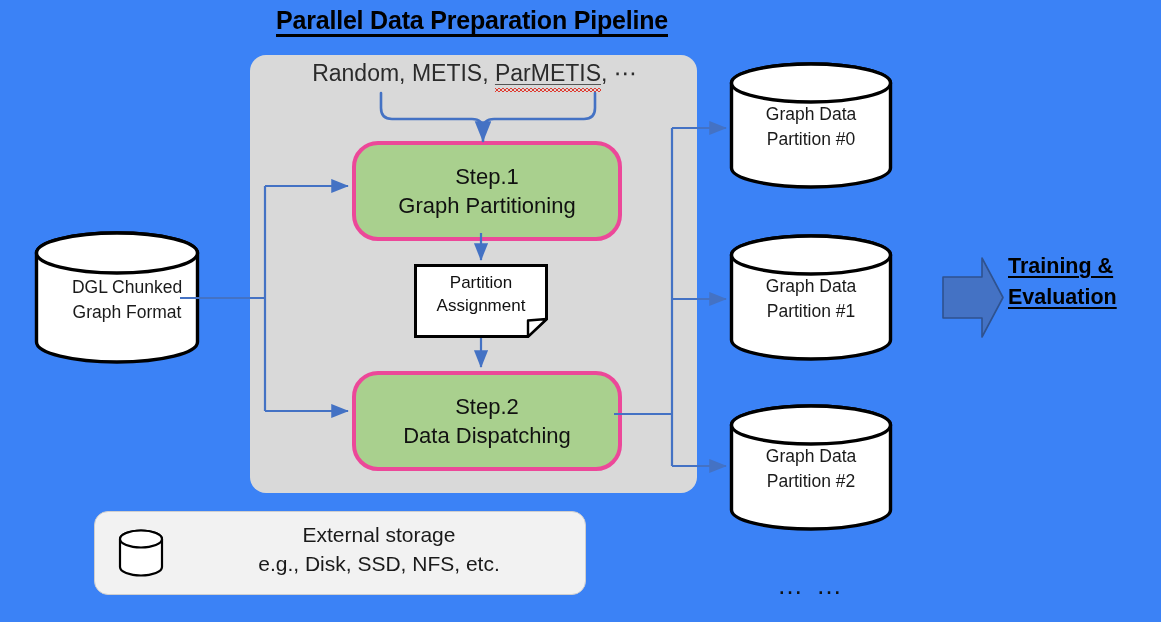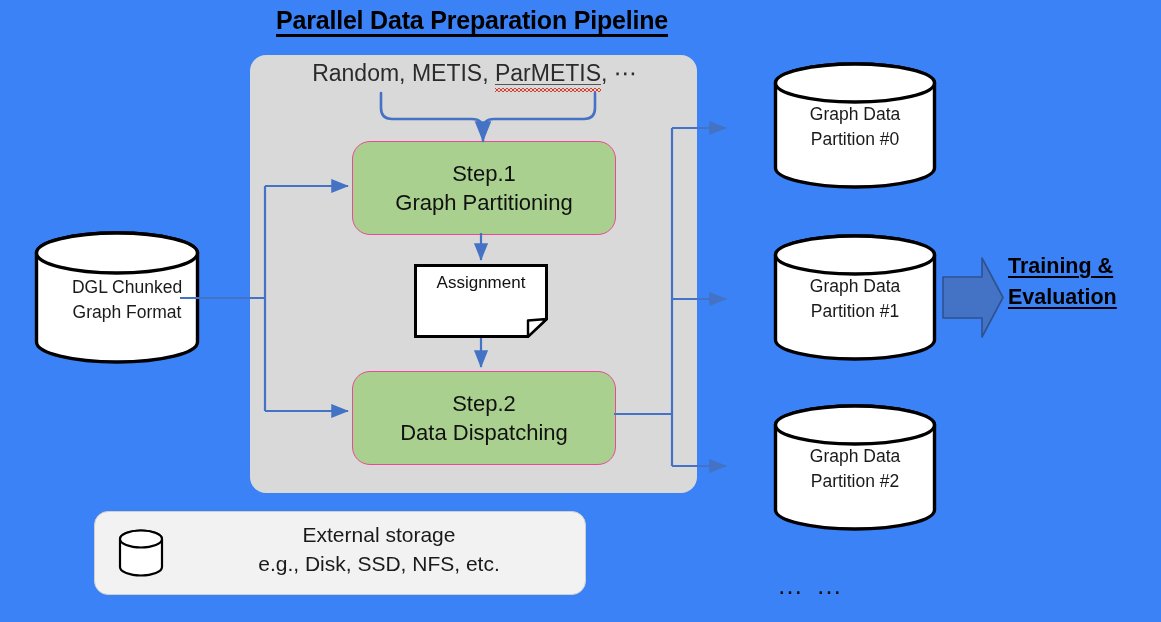--- a/index.html
+++ b/index.html
@@ -72,22 +72,22 @@
       linear-gradient(45deg, transparent 45%, #e03a2f 45%, #e03a2f 55%, transparent 55%),
       linear-gradient(-45deg, transparent 45%, #e03a2f 45%, #e03a2f 55%, transparent 55%);
     background-size: 4px 4px;
     background-repeat: repeat-x;
   }
   #algos .dots { letter-spacing: 1px; }
 
   
   .step-box {
     background: #a9d08e;
-    border: 1px solid #ec4899;
-    border-radius: 18px;
+    border: 4px solid #ec4899;
+    border-radius: 26px;
     display: flex;
     flex-direction: column;
     align-items: center;
     justify-content: center;
     font-size: 22px;
     color: #111;
     line-height: 1.33;
   }
   #step1 { left: 352px; top: 141px; width: 262px; height: 92px; }
   #step2 { left: 352px; top: 371px; width: 262px; height: 92px; }
@@ -115,21 +115,21 @@
     left: 0;
     width: 100%;
     text-align: center;
     font-size: 17.5px;
     line-height: 1.4;
     color: #1a1a1a;
   }
   #cyl-src { left: 14px; top: 231px; width: 186px; height: 133px; margin-left: 20px; }
   #cyl-src .cyl-label { top: 44px; }
 
-  .cyl-part { width: 164px; height: 127px; margin-left: 44px; }
+  .cyl-part { width: 164px; height: 127px; }
   #cyl-p0 { left: 729px; top: 62px; }
   #cyl-p1 { left: 729px; top: 234px; }
   #cyl-p2 { left: 729px; top: 404px; }
   .cyl-part .cyl-label { top: 40px; }
 
   
   #part-ellipsis {
     left: 729px;
     top: 570px;
     width: 164px;
@@ -207,20 +207,21 @@
     <div>Step.2</div>
     <div>Data Dispatching</div>
   </div>
 
   <div class="abs" id="doc-box">
     <svg width="134" height="74" viewBox="0 0 134 74">
       <path d="M1.5,1.5 H132.5 V55 L114,72.5 H1.5 Z" fill="#ffffff" stroke="#000000" stroke-width="3"></path>
       <path d="M132.5,55 L114,56.5 L114,72.5 Z" fill="#ffffff" stroke="#000000" stroke-width="2.4" stroke-linejoin="round"></path>
     </svg>
     <div class="doc-text">
+      <div>Partition</div>
       <div>Assignment</div>
     </div>
   </div>
 
   <div class="abs" id="cyl-src">
     <svg width="166" height="133" viewBox="0 0 166 133">
       <path d="M2.5,22 a80.5,20 0 0 1 161,0 V111 a80.5,20 0 0 1 -161,0 Z" fill="#ffffff" stroke="#000000" stroke-width="3.4"></path>
       <ellipse cx="83" cy="22" rx="80.5" ry="20" fill="#ffffff" stroke="#000000" stroke-width="3.4"></ellipse>
     </svg>
     <div class="cyl-label">

